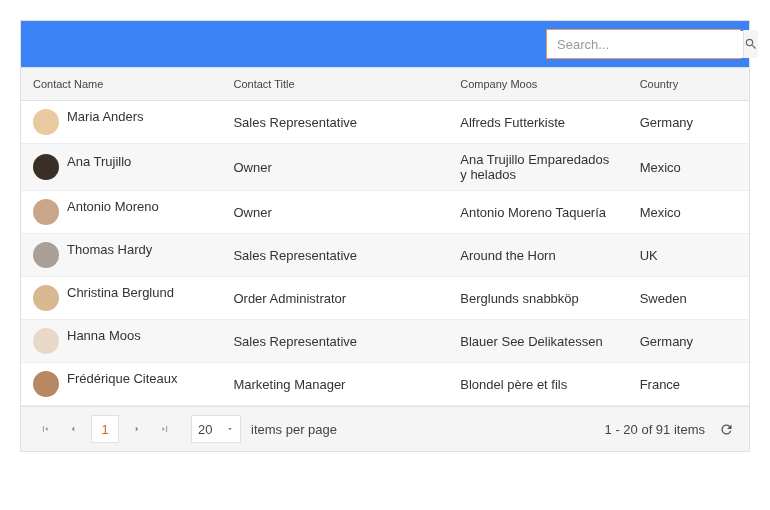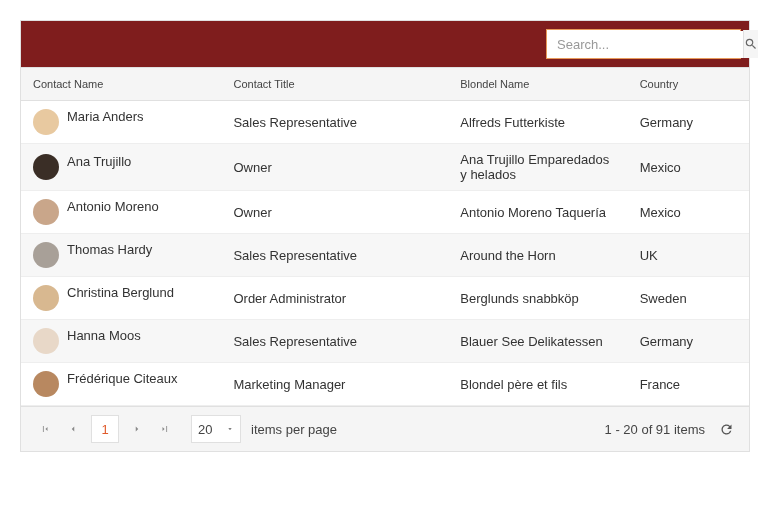--- a/index.html
+++ b/index.html
@@ -1,18 +1,18 @@
 <!DOCTYPE html>
 <html><head>
 <meta charset="utf-8">
 <style>
 * { box-sizing: border-box; margin: 0; padding: 0; }
 body { font-family: Arial, sans-serif; font-size: 13px; color: #333; background: #fff; }
 .grid-container { width: 730px; margin: 20px auto; border: 1px solid #e0e0e0; }
-.toolbar { background: #7f1d1d; padding: 8px; display: flex; justify-content: flex-end; border-bottom: 1px solid #e0e0e0; }
+.toolbar { background: #3b82f6; padding: 8px; display: flex; justify-content: flex-end; border-bottom: 1px solid #e0e0e0; }
 .search-wrap { display: flex; align-items: center; border: 1px solid #e89a5a; background: #fff; width: 195px; height: 30px; }
 .search-input { flex: 1; border: none; outline: none; padding: 6px 10px; font-size: 13px; color: #333; }
 .search-input::placeholder { color: #999; }
 .search-btn { width: 30px; height: 28px; background: #f5f5f5; border: none; border-left: 1px solid #e0e0e0; display: flex; align-items: center; justify-content: center; cursor: pointer; }
 .search-btn svg { width: 14px; height: 14px; fill: #666; }
 table { width: 100%; border-collapse: collapse; }
 thead th { background: #f5f5f5; text-align: left; font-weight: normal; color: #444; padding: 10px 12px; border-bottom: 1px solid #e0e0e0; font-size: 11px; }
 tbody td { padding: 8px 12px; border-bottom: 1px solid #eee; vertical-align: middle; font-size: 13px; color: #333; }
 tbody tr:nth-child(even) { background: #f7f7f7; }
 .col-name { width: 190px; }
@@ -47,21 +47,21 @@
           </svg>
       </button>
     </div>
   </div>
 
   <table>
     <thead>
       <tr>
         <th class="col-name">Contact Name</th>
         <th class="col-title">Contact Title</th>
-        <th class="col-company">Blondel Name</th>
+        <th class="col-company">Company Moos</th>
         <th class="col-country">Country</th>
       </tr>
     </thead>
   </table>
 
   <div class="body-wrap">
     <table>
       <colgroup>
           <col class="col-name">
           <col class="col-title">

